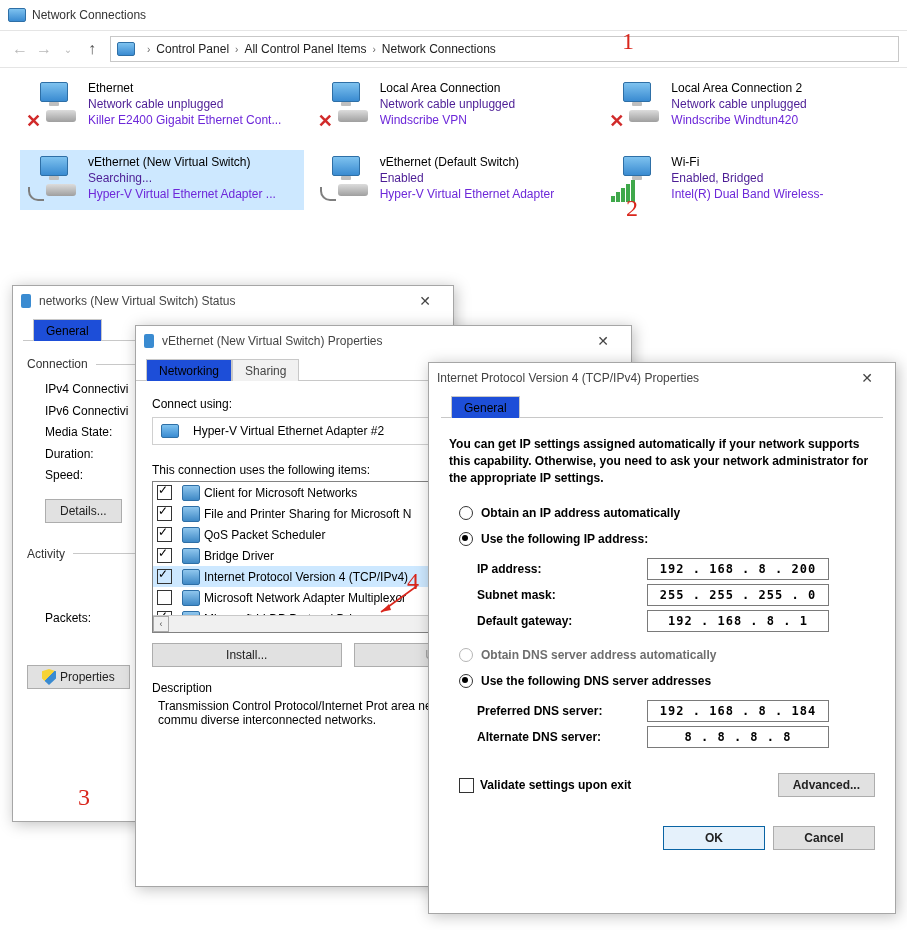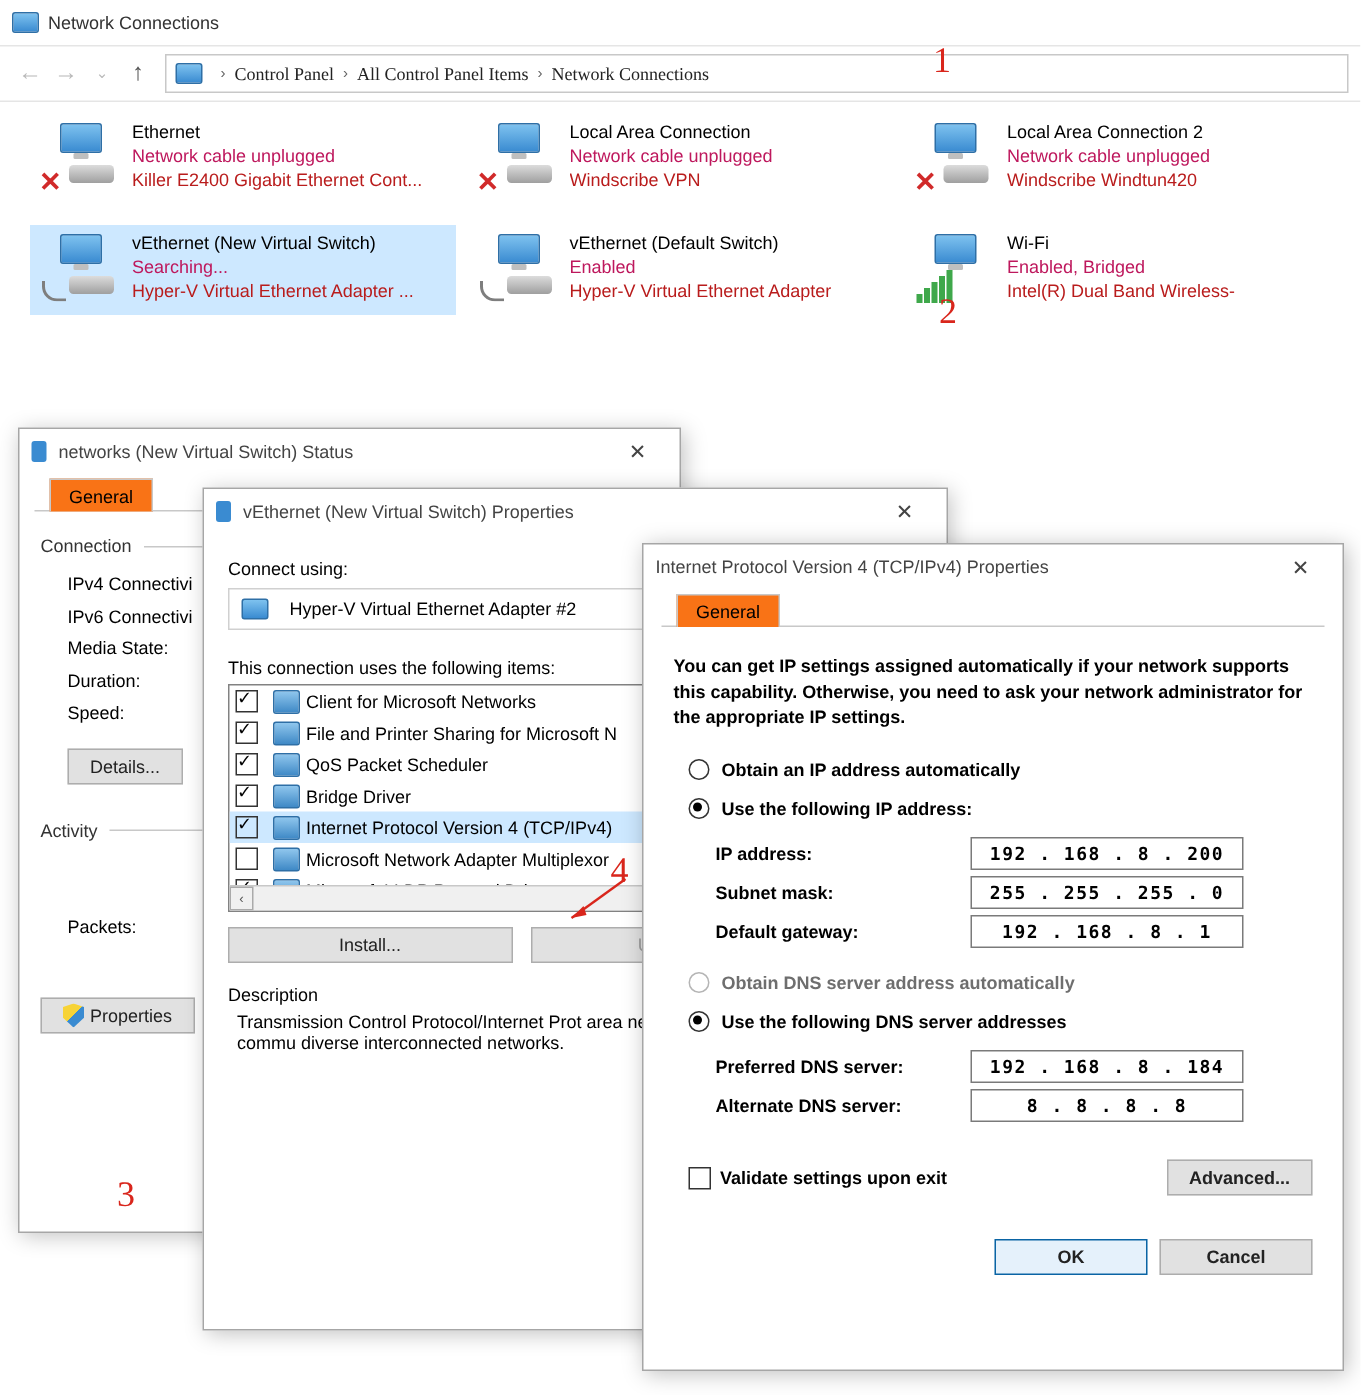--- a/index.html
+++ b/index.html
@@ -46,21 +46,21 @@
   #breadcrumb-row {
     display: flex; align-items: center; height: 28px;
     padding: 4px 8px; border-top: 1px solid #e5e5e5; border-bottom: 1px solid #e5e5e5;
   }
   .nav-arrow { width: 24px; color: #b9b9b9; font-size: 16px; text-align: center; }
   .up-arrow { color: #555; }
   .breadcrumb-box {
     flex: 1; height: 24px; border: 1px solid #c8c8c8; margin-left: 6px;
     display: flex; align-items: center; padding: 0 6px; gap: 6px;
   }
-  .crumb { color: #222; font-family: Liberation Serif, serif; }
+  .crumb { color: #222; }
   .crumb-sep { color: #666; font-size: 10px; }
   #toolbar {
     display: flex; align-items: center; gap: 26px;
     padding: 8px 20px; color: #0b63a5;
     border-bottom: 1px solid #e5e5e5;
   }
   #toolbar .item { display: flex; align-items: center; gap: 4px; white-space: nowrap; }
   .dropdown-glyph { font-size: 8px; color: #333; }
   #connections {
     display: grid;
@@ -69,22 +69,22 @@
     column-gap: 8px;
     row-gap: 14px;
   }
   .conn {
     display: flex; gap: 10px; padding: 4px 6px 6px 6px; align-items: flex-start;
   }
   .conn.selected { background: #cde8ff; }
   .conn .iconbox { width: 52px; height: 50px; position: relative; flex-shrink: 0; }
   .conn .meta { line-height: 1.35; }
   .conn .title { color: #000; }
-  .conn .sub   { color: #be185d; }
-  .conn .sub2  { color: #b91c1c; white-space: nowrap; overflow: hidden; text-overflow: ellipsis; max-width: 210px;}
+  .conn .sub   { color: #4c1d95; }
+  .conn .sub2  { color: #6d28d9; white-space: nowrap; overflow: hidden; text-overflow: ellipsis; max-width: 210px;}
   
   .monitor {
     position: absolute; top: 2px; left: 14px; width: 26px; height: 18px;
     background: linear-gradient(#7ec2ef,#3a8bd1);
     border: 1px solid #2e6fa6; border-radius: 2px;
   }
   .monitor::after {
     content:""; position:absolute; left: 8px; top: 19px; width: 10px; height: 4px;
     background:#bfbfbf; border-radius: 1px;
   }
@@ -111,21 +111,21 @@
   .wifi-bars span:nth-child(4){height:18px;}
   .wifi-bars span:nth-child(5){height:22px;}
 
   .annot {
     position: absolute; color: #d9261c; font-family: "Times New Roman", serif;
     font-size: 24px;
   }
 
   
   .tab-strip { display:flex; padding: 0 10px; border-bottom:1px solid #c8c8c8; height:24px; align-items:flex-end;}
-  .tab { padding: 4px 12px 3px; border:1px solid #c8c8c8; border-bottom:none; background:#f97316; margin-bottom:-1px; font-size:12px;}
+  .tab { padding: 4px 12px 3px; border:1px solid #c8c8c8; border-bottom:none; background:#1d4ed8; margin-bottom:-1px; font-size:12px;}
   .tab.inactive { background:#f1f1f1; color:#444;}
   .group-title { display:flex; align-items:center; gap:8px; color:#333; }
   .group-line { flex:1; height:1px; background:#c8c8c8; }
   .btn {
     display:inline-flex; align-items:center; justify-content:center;
     height:22px; padding: 0 14px; background:#e1e1e1; border:1px solid #adadad;
     font-size:12px; color:#222;
   }
   .btn.default { border-color:#0a64a4; background:#e5f1fb;}
   .btn.disabled { color:#9b9b9b; }
@@ -346,20 +346,24 @@
 </div>
 <div class="annot" style="left:78px; top:784px;">3</div>
 
 <div id="win-props" class="window">
   <div class="titlebar">
     <span style="width:10px;height:14px;background:#3a8bd1;border-radius:2px;margin-right:8px;"></span>
     <span>vEthernet (New Virtual Switch) Properties</span>
     <span class="spacer"></span>
     <span class="close-x">✕</span>
   </div>
+  <div class="tab-strip" style="padding:0 10px;">
+    <div class="tab">Networking</div>
+    <div class="tab inactive">Sharing</div>
+  </div>
   <div class="body">
     <div style="margin:6px 0;">Connect using:</div>
     <div class="inner-frame">
       <span class="net-mini"></span>
       <span>Hyper-V Virtual Ethernet Adapter #2</span>
     </div>
 
     <div style="margin:18px 0 4px;">This connection uses the following items:</div>
     <div class="list-frame">
       <div class="list-row">

